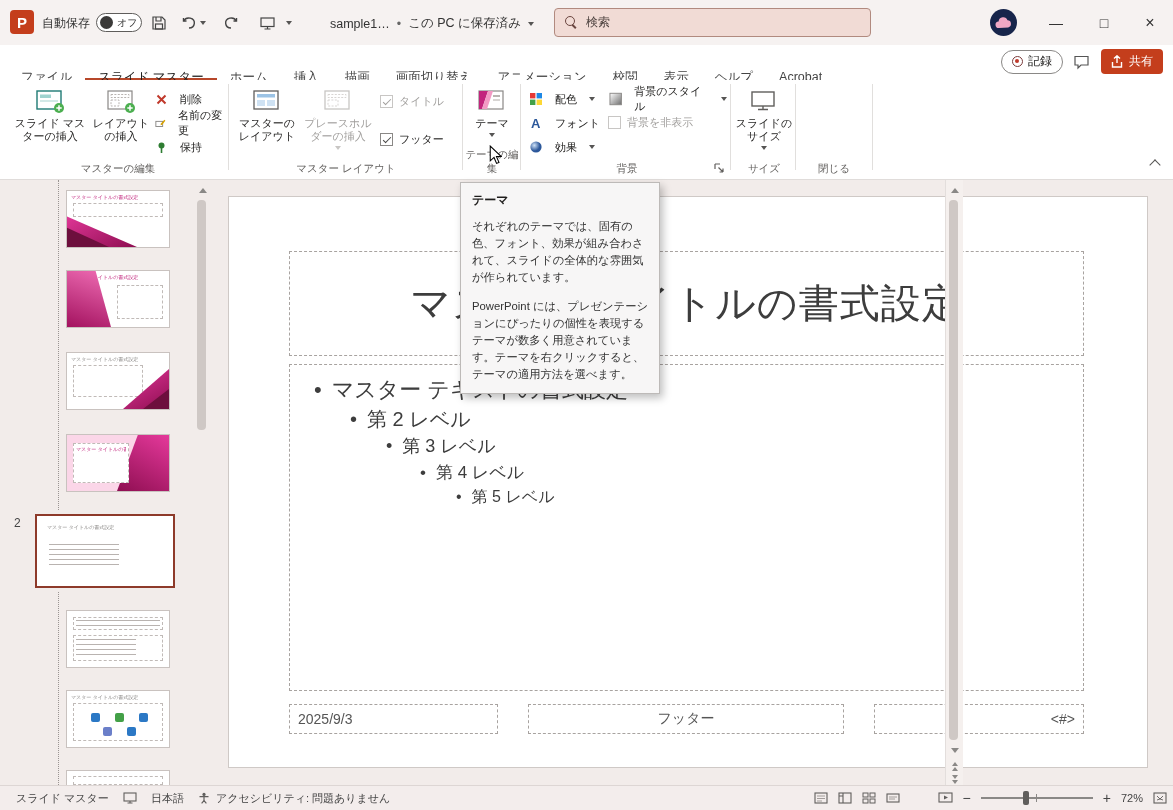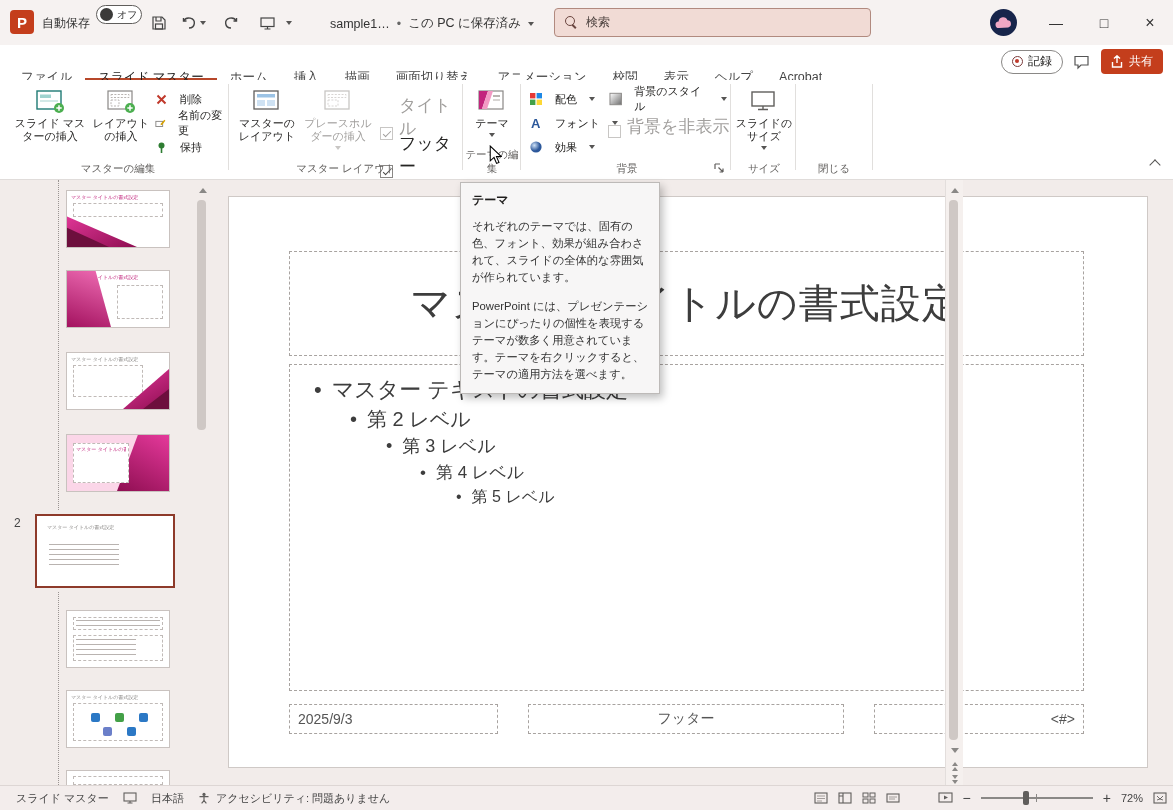--- a/index.html
+++ b/index.html
@@ -7,21 +7,21 @@
     font-family:"Liberation Sans","DejaVu Sans",sans-serif; color:#252423; }
   body { position:relative; background:#fff; }
 
   
   .titlebar { position:absolute; left:0; top:0; width:1173px; height:45px;
     background:#f6f2f1; display:flex; align-items:center; }
   .ppt-logo { position:absolute; left:10px; top:10px; width:24px; height:24px;
     background:#c43e1c; border-radius:4px; color:#fff; font-weight:bold;
     font-size:15px; display:flex; align-items:center; justify-content:center; }
   .autosave-lbl { position:absolute; left:42px; top:15px; font-size:12px; color:#333; }
-  .toggle { position:absolute; left:96px; top:5px; width:46px; height:19px;
+  .toggle { position:absolute; left:96px; top:13px; width:46px; height:19px;
     border:1px solid #5f5d5b; border-radius:10px; background:#fff;
     display:flex; align-items:center; gap:4px; padding:0 3px; }
   .toggle .knob { width:13px; height:13px; border-radius:50%; background:#3b3a39; }
   .toggle .tstate { font-size:10px; color:#333; }
   .tb-btn { position:absolute; top:10px; width:26px; height:26px; display:flex;
     align-items:center; justify-content:center; }
   .caret { display:inline-block; width:0; height:0;
     border-left:3.5px solid transparent; border-right:3.5px solid transparent;
     border-top:4px solid #565554; }
   .tb-caret { position:absolute; top:21px; }
@@ -67,22 +67,22 @@
   .gdivider { position:absolute; top:4px; height:86px; width:1px; background:#e1dfdd; }
   .glabel { position:absolute; bottom:4px; left:0; right:0; text-align:center;
     font-size:10.5px; color:#605e5c; }
   .bigbtn { position:absolute; top:3px; height:80px; display:flex;
     flex-direction:column; align-items:center; padding-top:5px; gap:3px;
     text-align:center; }
   .bigbtn .blabel { font-size:11px; line-height:13px; color:#252423; }
   .bigbtn.disabled .blabel { color:#a19f9d; }
   .sbtn { position:absolute; height:22px; display:flex; align-items:center; gap:12px;
     font-size:11px; color:#252423; padding:0 3px; }
-  .cbrow { position:absolute; display:flex; align-items:flex-end; gap:6px;
-    font-size:17px; }
+  .cbrow { position:absolute; display:flex; align-items:center; gap:6px;
+    font-size:11px; }
   .cbrow.disabled { color:#a19f9d; }
   .cb { width:13px; height:13px; border:1px solid #8a8886; background:#fff;
     position:relative; flex:0 0 auto; }
   .cb.checked::after { content:""; position:absolute; left:2px; top:3px; width:7px;
     height:3px; border-left:1.6px solid #494847; border-bottom:1.6px solid #494847;
     transform:rotate(-45deg); }
   .cb.gray { border-color:#c8c6c4; }
   .cb.gray.checked::after { border-color:#a19f9d; }
   .launcher { position:absolute; right:4px; bottom:5px; width:13px; height:13px; }
   .collapse-chev { position:absolute; right:14px; bottom:10px; width:8px; height:8px;

